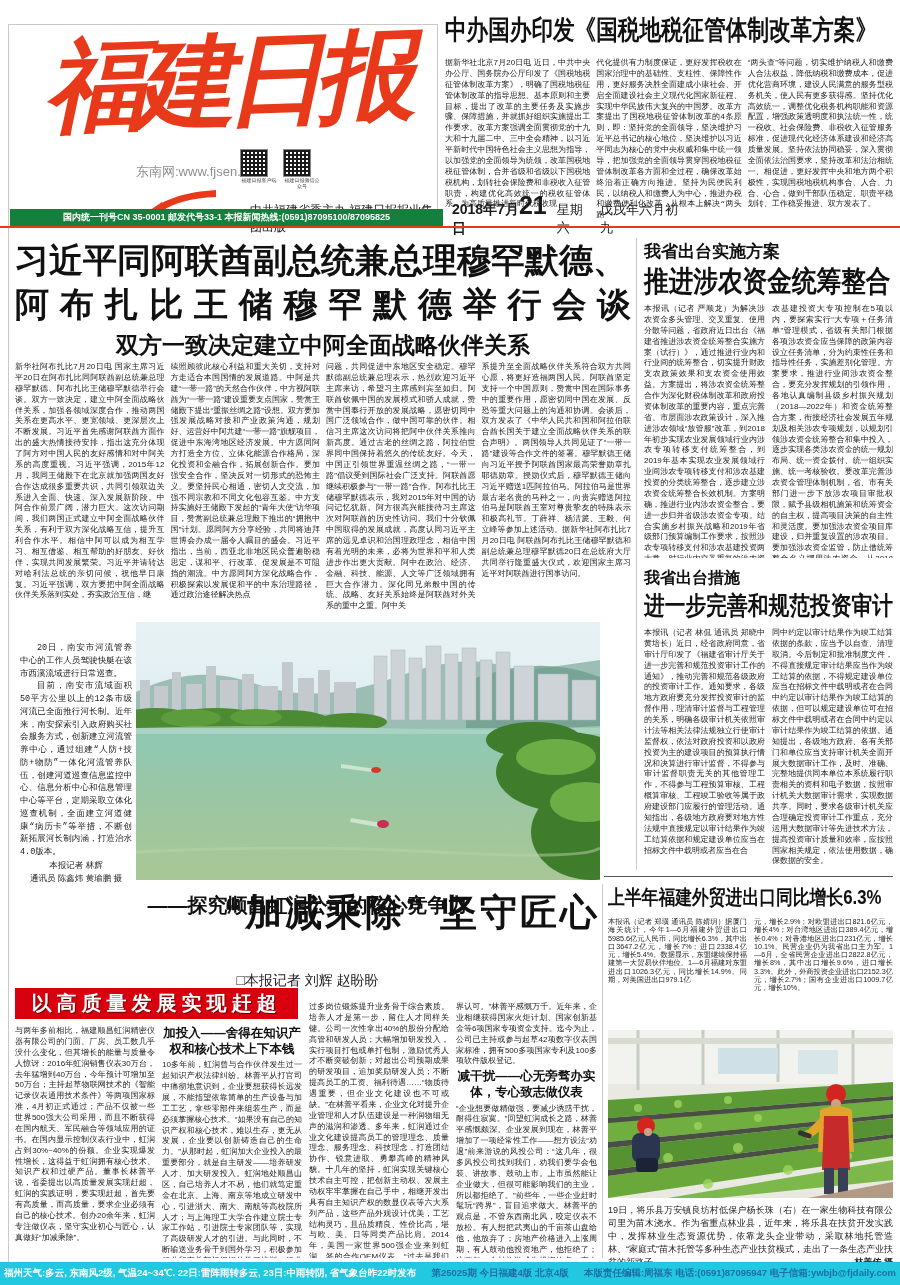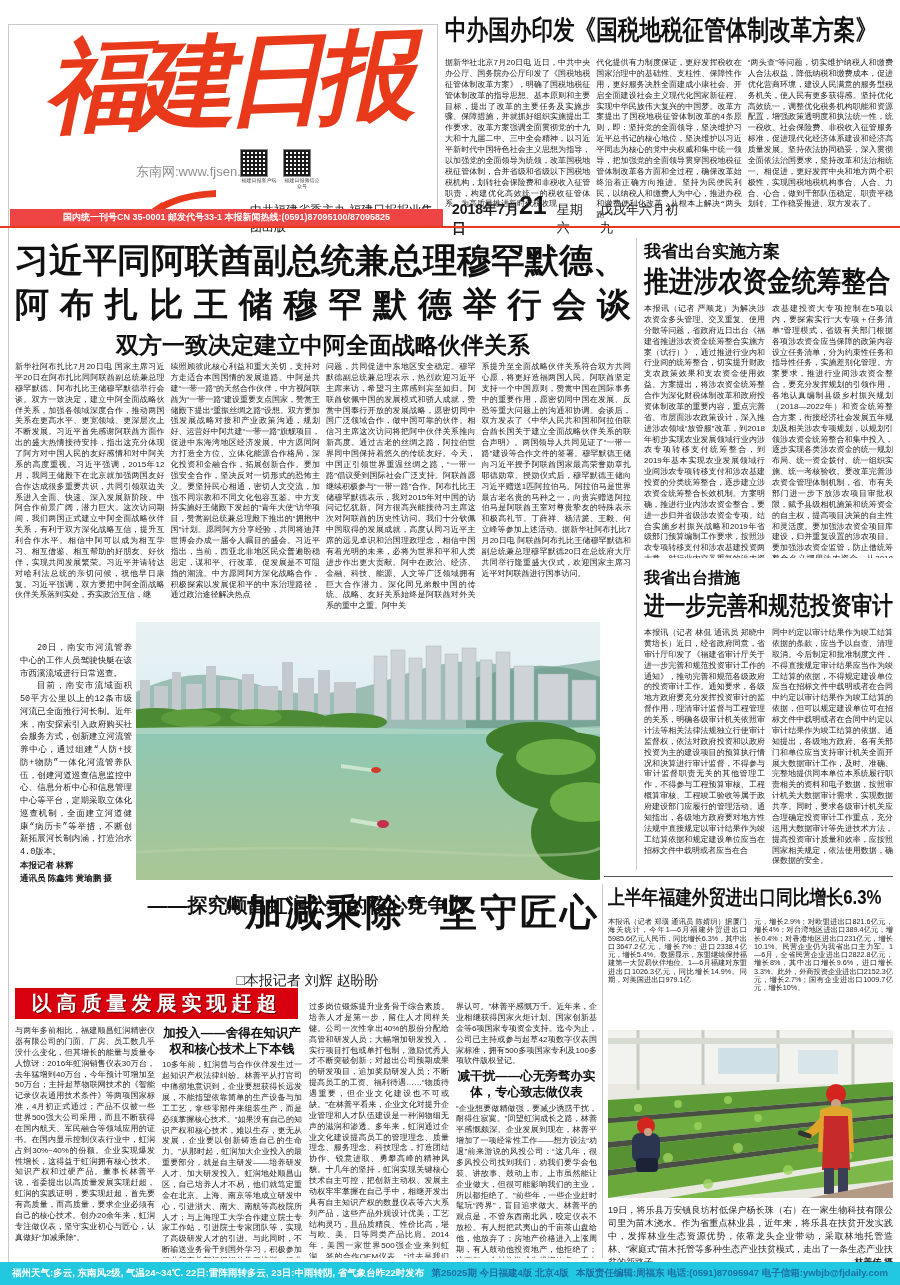--- a/index.html
+++ b/index.html
@@ -7,21 +7,21 @@
         font-family:"Liberation Sans",sans-serif;overflow:hidden;}
   .abs{position:absolute;}
   .line{position:absolute;background:#c9c9c9;}
   .bt{font-size:8px;line-height:1.36;color:#222;text-align:justify;overflow:hidden;}
   .cols{display:flex;gap:6px;}
   .cols>div{flex:1;}
   .nowrap{white-space:nowrap;display:inline-block;transform-origin:left center;}
   .hl{font-weight:bold;color:#111;}
   .kicker{font-weight:bold;color:#111;font-size:17px;}
   .sechead{font-weight:bold;font-size:12.5px;line-height:1.25;text-align:center;color:#111;margin:2px 0 3px;}
-  .credit-r{text-align:left;font-weight:bold;}
+  .credit-r{text-align:center;font-weight:normal;}
   .caption{font-size:8.5px;line-height:1.5;color:#222;text-align:justify;}
   .caption p{margin:0;text-indent:2em;font-family:Liberation Mono, monospace;}
   .qr{width:26px;height:26px;border:1px solid #888;
       background-image:repeating-linear-gradient(0deg,#1a1a1a 0 2px,transparent 2px 4px),
                        repeating-linear-gradient(90deg,#1a1a1a 0 2px,#fff 2px 4px);}
   .qrlbl{font-size:5px;color:#444;text-align:center;width:38px;}
 </style>
 </head>
 <body>
 
@@ -53,21 +53,21 @@
 
   <div class="abs" style="left:250px;top:191px;width:430px;display:flex;align-items:baseline;gap:9px;color:#1a1a1a;">
     <span style="font-size:12px;">中共福建省委主办  福建日报报业集团出版</span>
     <span style="font-size:14px;font-weight:bold;">
       <span>2018年7月</span><span style="font-size:25px;">21</span><span>日</span>
     </span>
     <span style="font-size:13px;">星期六</span>
     <span style="font-size:13px;">戊戌年六月初九</span>
   </div>
 
-  <div class="abs" style="left:10px;top:209px;width:433px;height:17px;background:#ef4444;color:#fff;
+  <div class="abs" style="left:10px;top:209px;width:433px;height:17px;background:#15803d;color:#fff;
        font-size:9px;line-height:17px;text-align:center;font-weight:bold;">国内统一刊号CN 35-0001  邮发代号33-1  本报新闻热线:(0591)87095100/87095825</div>
 
   <div class="abs" style="left:0;top:226px;width:900px;height:2px;background:#e8391a;"></div>
 
   <div class="abs" style="left:445px;top:12px;width:448px;height:40px;">
     <span class="nowrap hl" style="font-size:27px;transform:scaleX(0.80);">中办国办印发《国税地税征管体制改革方案》</span>
   </div>
   <div class="abs cols" style="left:445px;top:58px;width:448px;height:162px;">
     <div class="bt" style="height:162px;">据新华社北京7月20日电 近日，中共中央办公厅、国务院办公厅印发了《国税地税征管体制改革方案》，明确了国税地税征管体制改革的指导思想、基本原则和主要目标，提出了改革的主要任务及实施步骤、保障措施，并就抓好组织实施提出工作要求。改革方案强调全面贯彻党的十九大和十九届二中、三中全会精神，以习近平新时代中国特色社会主义思想为指导，以加强党的全面领导为统领，改革国税地税征管体制，合并省级和省级以下国税地税机构，划转社会保险费和非税收入征管职责，构建优化高效统一的税收征管体系，为高质量推进新时代税收现</div>
     <div class="bt" style="height:162px;font-family:Liberation Mono, monospace;">代化提供有力制度保证，更好发挥税收在国家治理中的基础性、支柱性、保障性作用，更好服务决胜全面建成小康社会、开启全面建设社会主义现代化国家新征程、实现中华民族伟大复兴的中国梦。改革方案提出了国税地税征管体制改革的4条原则，即：坚持党的全面领导，坚决维护习近平总书记的核心地位，坚决维护以习近平同志为核心的党中央权威和集中统一领导，把加强党的全面领导贯穿国税地税征管体制改革各方面和全过程，确保改革始终沿着正确方向推进。坚持为民便民利民，以纳税人和缴费人为中心，推进办税和缴费便利化改革，从根本上解决“两头跑”</div>
@@ -281,19 +281,19 @@
 
     <path d="M200,168 L285,152 L285,168 Z" fill="#b29a84"></path>
   </svg>
 
   <div class="abs caption" style="left:608px;top:1204px;width:285px;font-size:9px;line-height:1.45;">
     <span>19日，将乐县万安镇良坊村低保户杨长珠（右）在一家生物科技有限公司里为苗木浇水。作为省重点林业县，近年来，将乐县在扶贫开发实践中，发挥林业生态资源优势，依靠龙头企业带动，采取林地托管造林、“家庭式”苗木托管等多种生态产业扶贫模式，走出了一条生态产业扶贫的新路子。</span>
     <span style="float:right;font-weight:bold;">林善传 摄</span>
   </div>
 
   <div class="abs" style="left:0;top:1262px;width:900px;height:23px;background:#22c8e0;display:flex;
-       align-items:center;justify-content:space-between;padding:0 12px;box-sizing:border-box;font-size:9.5px;font-weight:bold;">
+       align-items:center;justify-content:space-between;padding:0 4px;box-sizing:border-box;font-size:9.5px;font-weight:bold;">
     <span style="color:#ffffff;">福州天气:多云, 东南风2级, 气温24~34℃. 22日:雷阵雨转多云, 23日:中雨转阴, 省气象台昨22时发布</span>
     <span style="color:#1e6fa5;">第25025期  今日福建4版  北京4版</span>
     <span style="color:#1e6fa5;">本版责任编辑:周福东  电话:(0591)87095947  电子信箱:ywbjb@fjdaily.com</span>
   </div>
 
 </div>
 
 </body></html>

